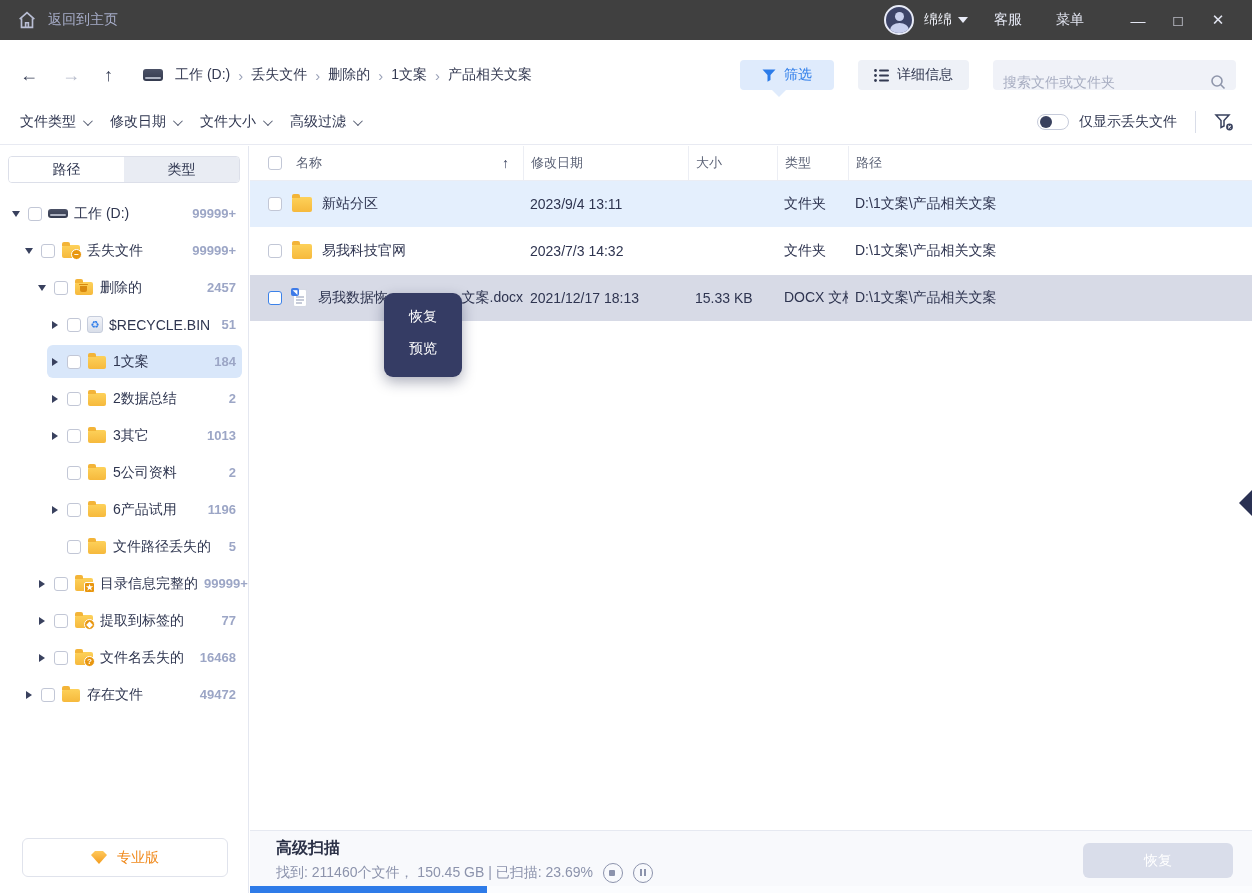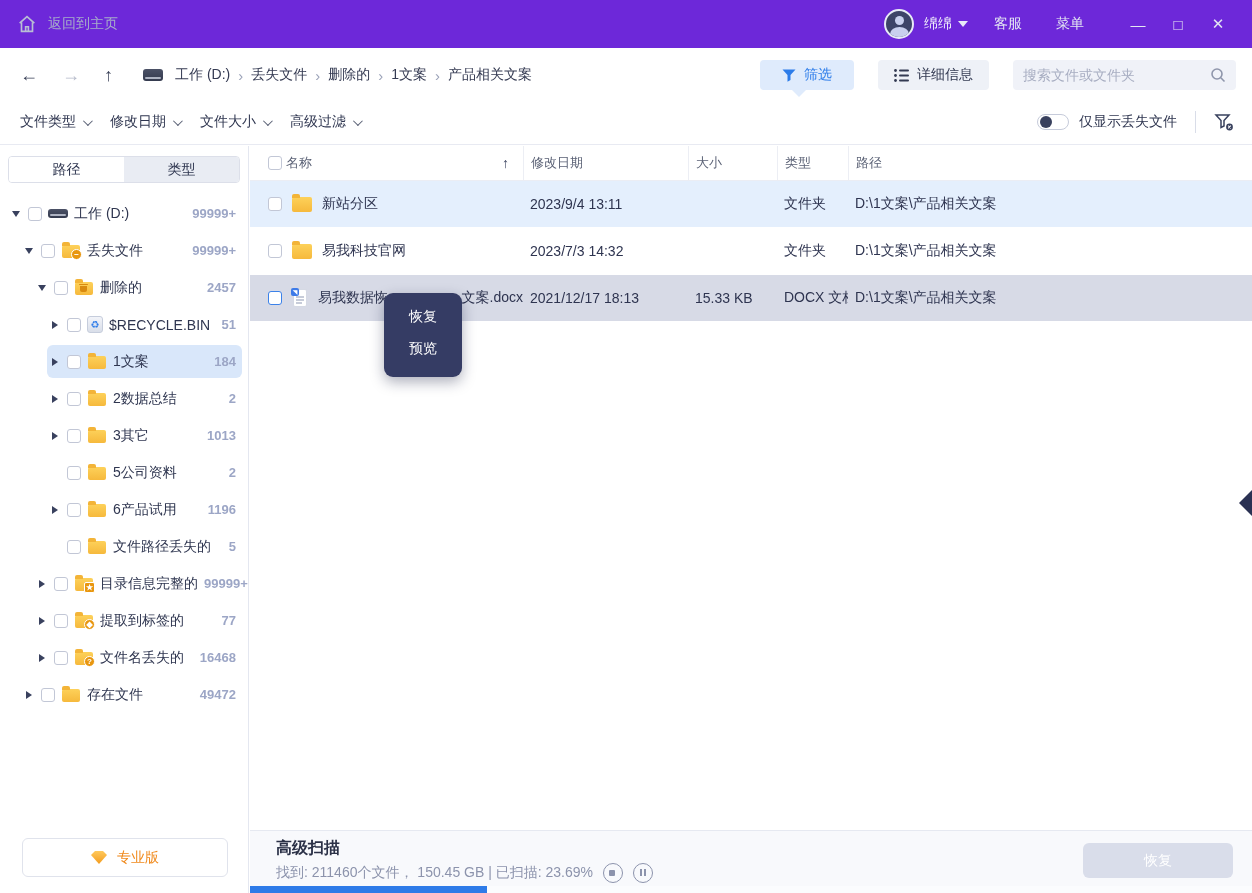--- a/index.html
+++ b/index.html
@@ -1,21 +1,21 @@
 <!DOCTYPE html>
 <html><head>
 <meta charset="utf-8">
 <style>
   * { margin:0; padding:0; box-sizing:border-box; }
   html,body { width:1252px; height:893px; }
   body { font-family:"Liberation Sans", sans-serif; background:#fff; position:relative; overflow:hidden; color:#2e3450; }
   .app { position:absolute; inset:0; width:1252px; height:893px; background:#fff; }
 
   
-  .titlebar { position:absolute; left:0; top:0; right:0; height:48px; background:#6d28d9; display:flex; align-items:center;gap:45px; }
+  .titlebar { position:absolute; left:0; top:0; right:0; height:40px; background:#404040; display:flex; align-items:center;gap:45px; }
   .tb-left { display:flex; align-items:center; gap:10px; padding-left:16px; }
   .home-ico { width:22px; height:22px; }
   .tb-home-label { color:#a7adc9; font-size:14px; }
   .tb-right { margin-left:auto; display:flex; align-items:center; gap:0; padding-right:14px; }
   .avatar { width:30px; height:30px; border-radius:50%; background:#3d4468; border:2px solid #e8ebf7; position:relative; overflow:hidden; margin-right:10px; }
   .avatar::before { content:""; position:absolute; left:9px; top:5px; width:9px; height:9px; border-radius:50%; background:#c9d0ee; }
   .avatar::after { content:""; position:absolute; left:4px; top:16px; width:19px; height:14px; border-radius:50% 50% 0 0; background:#c9d0ee; }
   .user-name { color:#f2f4fb; font-size:14px; margin-right:6px; }
   .caret-down-w { width:0; height:0; border-left:5px solid transparent; border-right:5px solid transparent; border-top:6px solid #e8ebf7; margin-right:26px; }
   .tb-link { color:#e4e7f3; font-size:14px; margin-right:34px; cursor:default; }
@@ -27,21 +27,21 @@
   .nav-back,.nav-up { color:#3a4158; }
   .nav-fwd { color:#b7bccb; }
   .crumbs { display:flex; align-items:center; gap:8px; margin-left:30px; font-size:14px; color:#343a52; }
   .drive-ico { width:20px; height:12px; background:linear-gradient(#4b5166,#343a4e); border-radius:3px; position:relative; margin-right:4px; }
   .drive-ico::after { content:""; position:absolute; left:2px; bottom:2px; right:2px; height:2px; background:#aeb3c2; border-radius:1px; }
   .crumb-sep { color:#9ba2b8; font-size:15px; }
   .toolbar-right { margin-left:auto; display:flex; align-items:center; gap:24px; padding-right:16px; }
   .btn-filter { position:relative; display:flex; align-items:center; gap:8px; background:#dfebfc; color:#2c7ce9; font-size:14px; border:none; border-radius:4px; height:30px; padding:0 22px; }
   .btn-filter::after { content:""; position:absolute; left:32px; bottom:-7px; width:0; height:0; border-left:7px solid transparent; border-right:7px solid transparent; border-top:7px solid #dfebfc; }
   .btn-details { display:flex; align-items:center; gap:8px; background:#eef1f7; color:#333a52; font-size:14px; border:none; border-radius:4px; height:30px; padding:0 16px; }
-  .search-box { display:flex; align-items:center; background:#f0f2f8; border-radius:4px; height:30px; width:223px; padding:0 10px; }
+  .search-box { display:flex; align-items:flex-end; background:#f0f2f8; border-radius:4px; height:30px; width:243px; padding:0 10px; }
   .search-box input { border:none; outline:none; background:transparent; flex:1; font-size:14px; color:#333a52; font-family:"Liberation Sans",sans-serif; }
   .search-box input::placeholder { color:#a8aec2; }
 
   
   .filterbar { position:absolute; left:0; top:100px; right:0; height:45px; background:#fff; border-bottom:1px solid #e8eaf2; display:flex; align-items:center; }
   .filter-dd { display:flex; align-items:center; gap:7px; font-size:14px; color:#2f3650; margin-left:20px; }
   .filter-dd:first-child { margin-left:20px; }
   .chev { width:7px; height:7px; border-right:1.5px solid #5a6175; border-bottom:1.5px solid #5a6175; transform:rotate(45deg) translateY(-2px); }
   .filterbar-right { margin-left:auto; display:flex; align-items:center; padding-right:18px; }
   .toggle { width:32px; height:16px; border:1px solid #c6cbda; border-radius:9px; position:relative; background:#fff; }
@@ -87,21 +87,21 @@
   .ico-docx .tag { position:absolute; left:0; top:0; width:8px; height:8px; background:#3e7be8; border-radius:2px; color:#fff; font-size:6px; line-height:8px; text-align:center; }
 
   .upgrade-btn { position:absolute; left:22px; bottom:16px; width:206px; height:39px; background:#fff; border:1px solid #e0e3ec; border-radius:6px; display:flex; align-items:center; justify-content:center; gap:10px; font-size:14px; color:#f08a1d; }
   .gem { width:16px; height:13px; background:linear-gradient(#ffc95b,#f39c1f); clip-path:polygon(25% 0,75% 0,100% 30%,50% 100%,0 30%); }
 
   
   .content { position:absolute; left:250px; top:146px; right:0; bottom:0; background:#fff; }
   .grid-cols { display:grid; grid-template-columns:273px 165px 89px 71px 1fr; align-items:center; }
   .thead { height:35px; border-bottom:1px solid #ebedf4; font-size:13px; color:#5a6175; }
   .th { display:flex; align-items:center; height:100%; padding-left:7px; border-left:1px solid #eceef4; }
-  .th.first { border-left:none; padding-left:18px; gap:4px; }
+  .th.first { border-left:none; padding-left:18px; gap:14px; }
   .sort-arrow { margin-left:auto; margin-right:14px; color:#39415e; font-size:14px; }
   .trow { height:47px; border-bottom:1px solid #fff; font-size:14px; color:#2e3450; }
   .trow .td { display:flex; align-items:center; height:100%; padding-left:7px; overflow:hidden; white-space:nowrap; }
   .trow .td.first { padding-left:18px; gap:9px; }
   .trow.hover { background:#e4effd; }
   .trow.selected { background:#d7dae6; }
   .name-spacer { display:inline-block; width:95px; }
 
   
   .ctx-menu { position:absolute; left:384px; top:293px; width:78px; height:84px; background:#353c64; border-radius:9px; box-shadow:0 5px 14px rgba(20,25,60,.35); padding-top:8px; z-index:50; }

